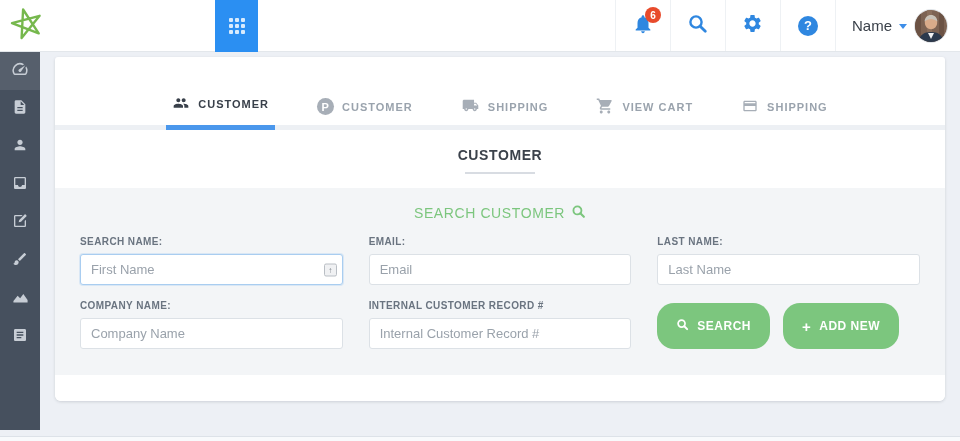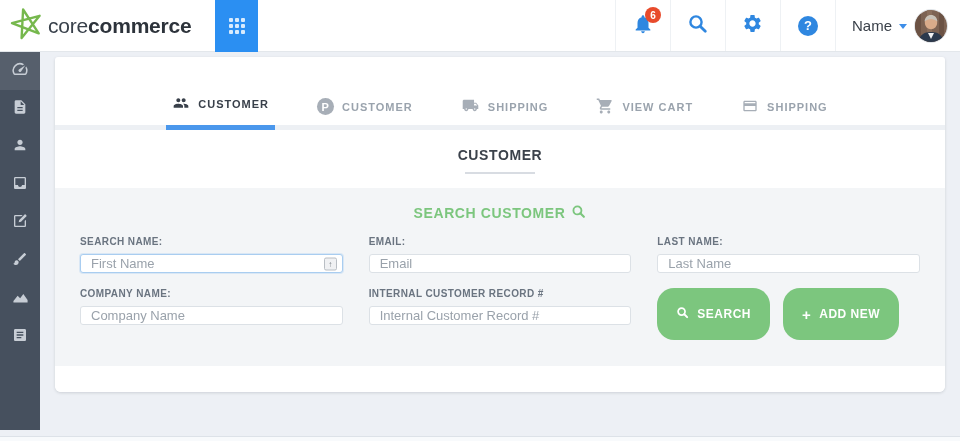--- a/index.html
+++ b/index.html
@@ -52,57 +52,56 @@
   .tab.active { color:#39404a; border-bottom:5px solid #4a97ec; }
   .tab.active svg { fill:#39404a; }
   .p-circle { width:17px; height:17px; border-radius:50%; background:#a7aeb7; color:#fff;
               font-size:11px; font-weight:bold; display:flex; align-items:center; justify-content:center; }
 
   .heading-sec { padding:17px 0 14px 0; text-align:center; }
   .heading { font-size:14px; font-weight:bold; color:#3b424b; letter-spacing:0.6px; }
   .heading-rule { width:70px; height:2px; background:#d8dce2; margin:9px auto 0 auto; }
 
   .form-sec { background:#f3f5f7; padding:16px 25px 26px 25px; }
-  .search-title { text-align:center; color:#7cc67e; font-size:14px; font-weight:bold;
+  .search-title { text-align:center; color:#7cc67e; font-size:14px; font-weight:normal;
                   letter-spacing:0.6px; margin-bottom:14px; display:flex; align-items:center;
                   justify-content:center; gap:6px; }
   .form-grid { display:grid; grid-template-columns:repeat(3,1fr); column-gap:26px; row-gap:15px; }
   .f-label { font-size:10px; font-weight:bold; color:#6a7480; letter-spacing:0.4px; margin-bottom:7px; }
-  .f-input { width:100%; height:19px; background:#fff; border:1px solid #dce1e6; border-radius:3px;
+  .f-input { width:100%; height:31px; background:#fff; border:1px solid #dce1e6; border-radius:3px;
              padding:0 10px; font-size:13px; color:#49505a; font-family:"Liberation Sans",sans-serif; }
   .f-input::placeholder { color:#9aa2ab; }
   .input-wrap { position:relative; }
   .f-input.focused { border-color:#a9cdf0; outline:none; box-shadow:0 0 0 1px rgba(169,205,240,.35); }
   .autofill-badge { position:absolute; right:6px; top:50%; transform:translateY(-50%);
                     width:13px; height:13px; background:#f0f1f3; border:1px solid #b9bec4;
                     border-radius:2px; font-size:8px; color:#7a8087; display:flex;
                     align-items:center; justify-content:center; }
   .actions { display:flex; align-items:flex-end; gap:13px; }
-  .btn { display:inline-flex; align-items:center; justify-content:center; gap:8px; height:52px;
+  .btn { display:inline-flex; align-items:center; justify-content:center; gap:8px; height:46px;
          padding:0 19px; background:#7cc67e; border:none; border-radius:17px; color:#fff;
          font-size:12px; font-weight:bold; letter-spacing:0.5px; cursor:pointer;
          font-family:"Liberation Sans",sans-serif; }
   .btn .plus { font-size:15px; font-weight:bold; line-height:1; }
 
   .card-footer { height:26px; background:#fff; }
 
   .bottom-strip { position:absolute; left:0; right:0; bottom:0; height:5px; background:#f8fafc;
                   border-top:1px solid #dde2e8; z-index:25; }
 </style>
 </head>
 <body>
 
 <div class="header">
   <div class="logo">
     <span>
       <svg width="34" height="38" viewBox="0 0 34 38">
         <path d="M13.1 4.5 L28.7 28.4 L2 18.2 L29.6 10.8 L11.6 33 Z" fill="none" stroke="#76b84d" stroke-width="2.4" stroke-linejoin="round" stroke-linecap="round"></path>
       </svg>
     </span>
-    <span class="logo-text"><span>core</span><b>commerce</b></span>
   </div>
 
   <button class="apps-btn">
     <span class="grid-icon">
       <span></span>
         <span></span>
         <span></span>
       <span></span>
         <span></span>
         <span></span>

